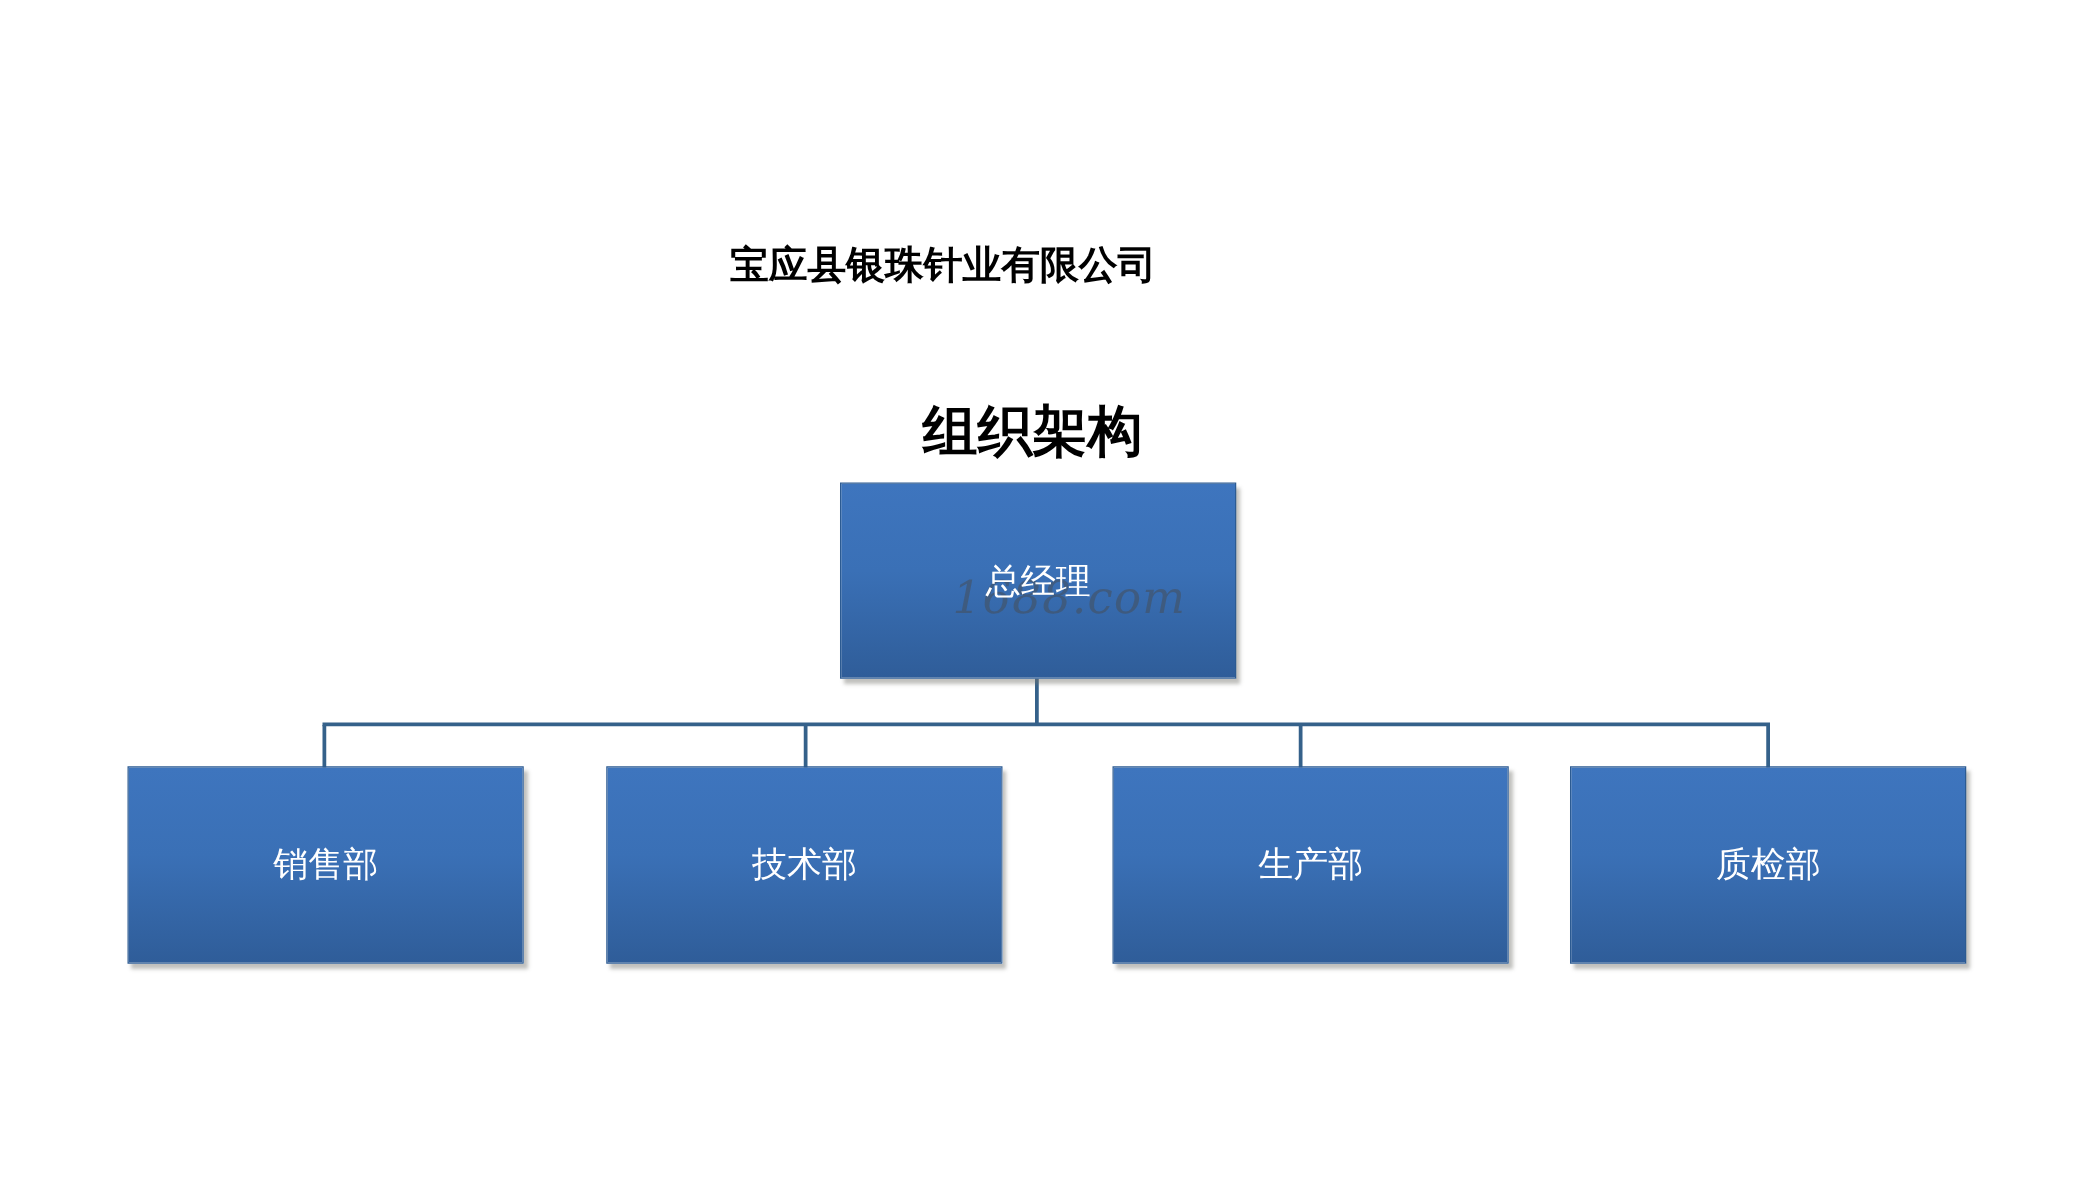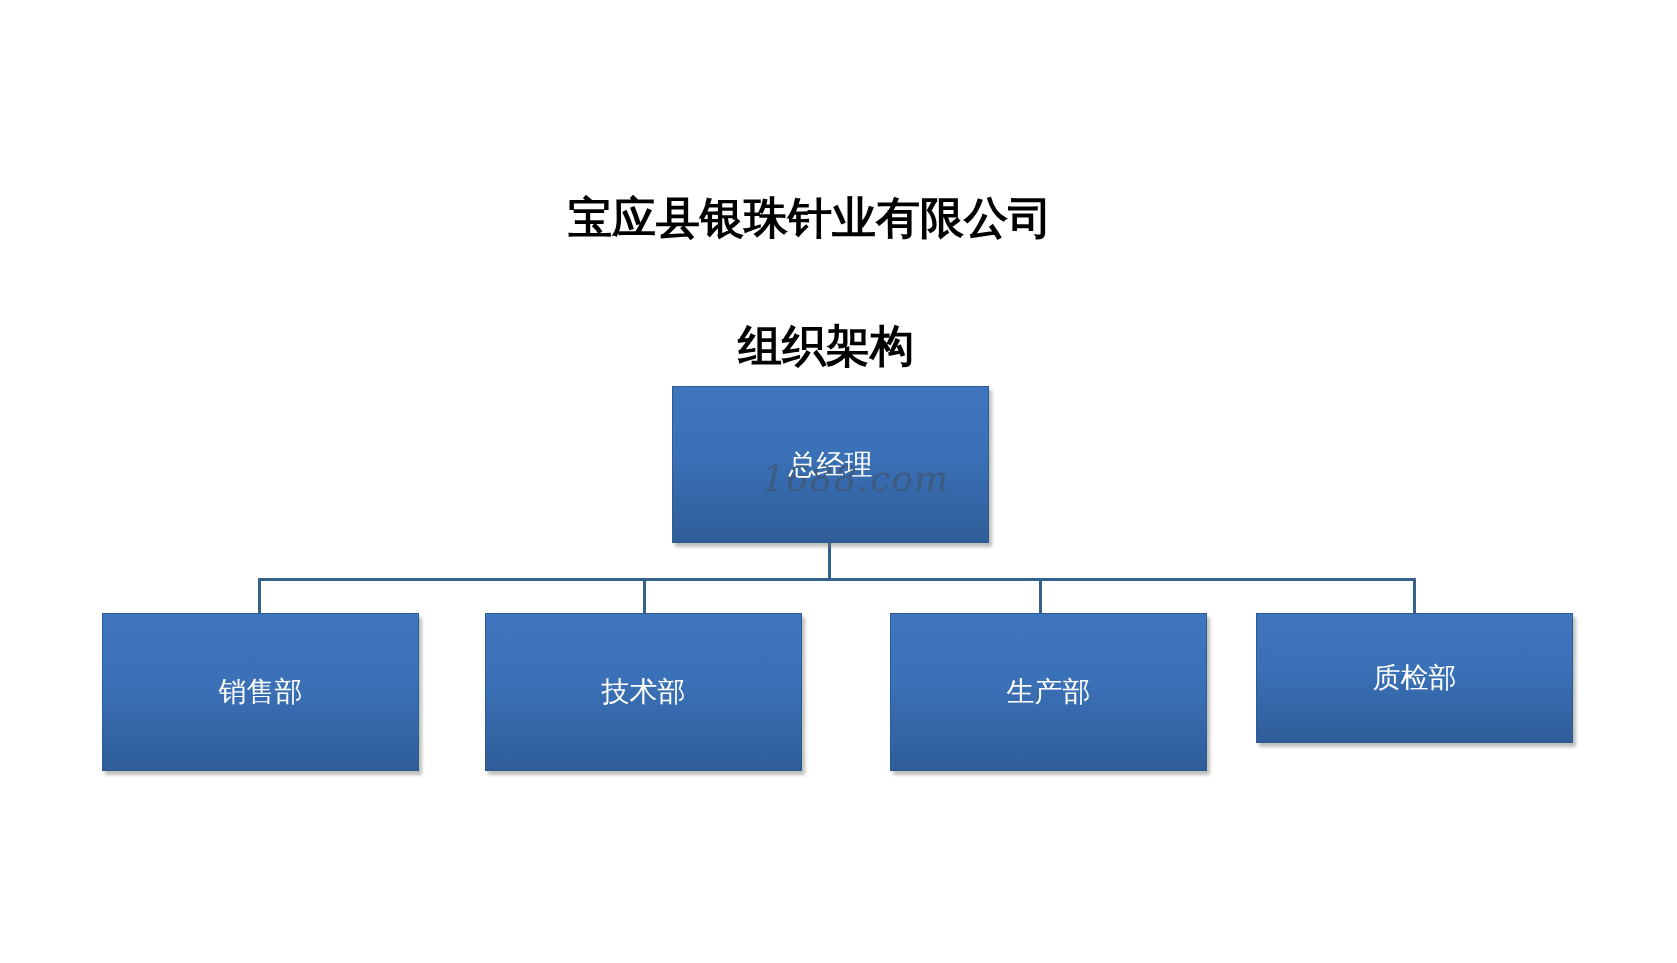--- a/index.html
+++ b/index.html
@@ -19,23 +19,23 @@
   }
   .title-line {
     position: absolute;
     color: var(--title-text, #000000);
     font-weight: bold;
     font-family: "Liberation Sans", sans-serif;
     white-space: nowrap;
     line-height: 1;
   }
   #main-title {
-    left: 568px;
+    left: 584px;
     top: 196px;
-    font-size: 44px;
+    font-size: 31px;
     letter-spacing: 0px;
   }
   #sub-title {
     left: 738px;
     top: 290px;
     font-size: 44px;
     margin-top: 34px;
   }
   .org-node {
     position: absolute;
@@ -56,21 +56,21 @@
     font-family: "DejaVu Serif", "Liberation Serif", serif;
     font-size: 28px;
     line-height: 1;
     white-space: nowrap;
     z-index: 3;
   }
   #node-root { left: 672px; top: 386px; height: 157px; }
   #node-dept-0 { left: 102px;  top: 613px; height: 158px; }
   #node-dept-1 { left: 485px;  top: 613px; height: 158px; }
   #node-dept-2 { left: 880px;  top: 613px; height: 158px; margin-left: 10px; }
-  #node-dept-3 { left: 1256px; top: 613px; height: 130px; }
+  #node-dept-3 { left: 1256px; top: 613px; height: 158px; }
 
   .connector {
     position: absolute;
     background: var(--connector, #35618A);
   }
   .vline { width: 3px; }
   .hline { height: 3px; }
   #conn-root-drop { left: 828px; top: 543px; height: 37px; }
   #conn-bus       { left: 258px; top: 578px; width: 1158px; }
   #conn-drop-0 { left: 258px;  top: 580px; height: 34px; }

